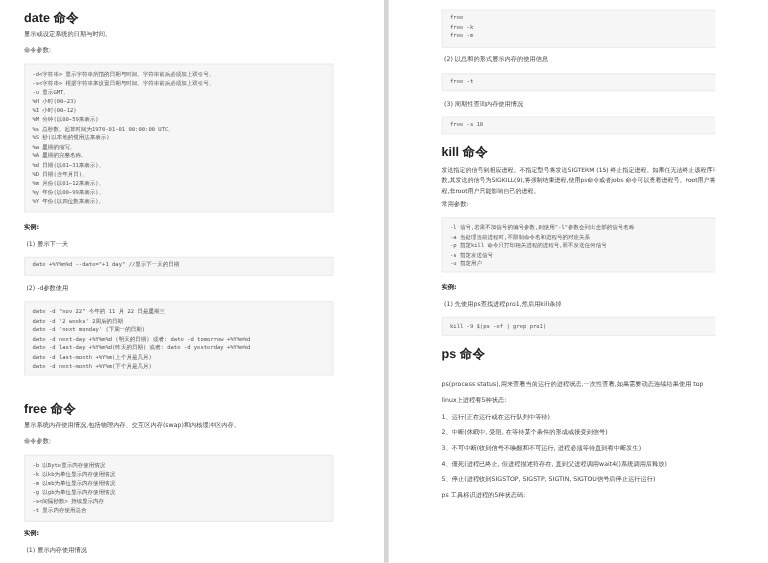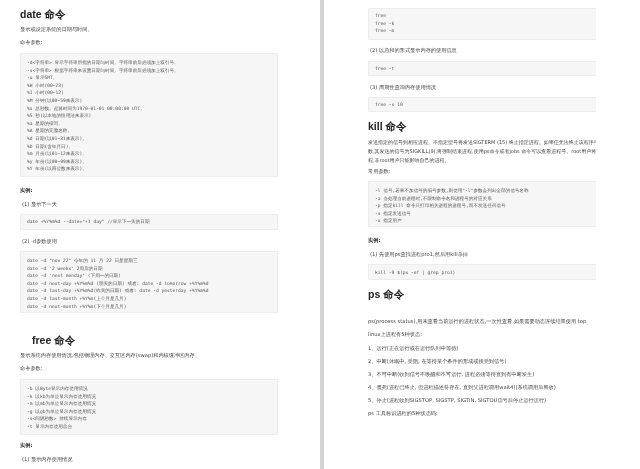--- a/index.html
+++ b/index.html
@@ -55,21 +55,21 @@
     <div class="code" style="top:251px;left:0;width:258px;height:62px;">
       <div>date -d "nov 22"  今年的 11 月 22 日是星期三</div>
       <div>date -d '2 weeks' 2周后的日期</div>
       <div>date -d 'next monday' (下周一的日期)</div>
       <div>date -d next-day +%Y%m%d (明天的日期) 或者: date -d tomorrow +%Y%m%d</div>
       <div>date -d last-day +%Y%m%d(昨天的日期) 或者: date -d yesterday +%Y%m%d</div>
       <div>date -d last-month +%Y%m(上个月是几月)</div>
       <div>date -d next-month +%Y%m(下个月是几月)</div>
     </div>
 
-    <h2 style="top:334px;left:0;margin-left:12px;">free 命令</h2>
+    <h2 style="top:334px;left:0;">free 命令</h2>
     <div class="p" style="top:352px;left:0;">显示系统内存使用情况,包括物理内存、交互区内存(swap)和内核缓冲区内存。</div>
     <div class="p" style="top:365px;left:0;">命令参数:</div>
     <div class="code" style="top:379px;left:0;width:258px;height:56px;">
       <div>-b 以Byte显示内存使用情况</div>
       <div>-k 以kb为单位显示内存使用情况</div>
       <div>-m 以mb为单位显示内存使用情况</div>
       <div>-g 以gb为单位显示内存使用情况</div>
       <div>-s&lt;间隔秒数&gt; 持续显示内存</div>
       <div>-t 显示内存使用总合</div>
     </div>

